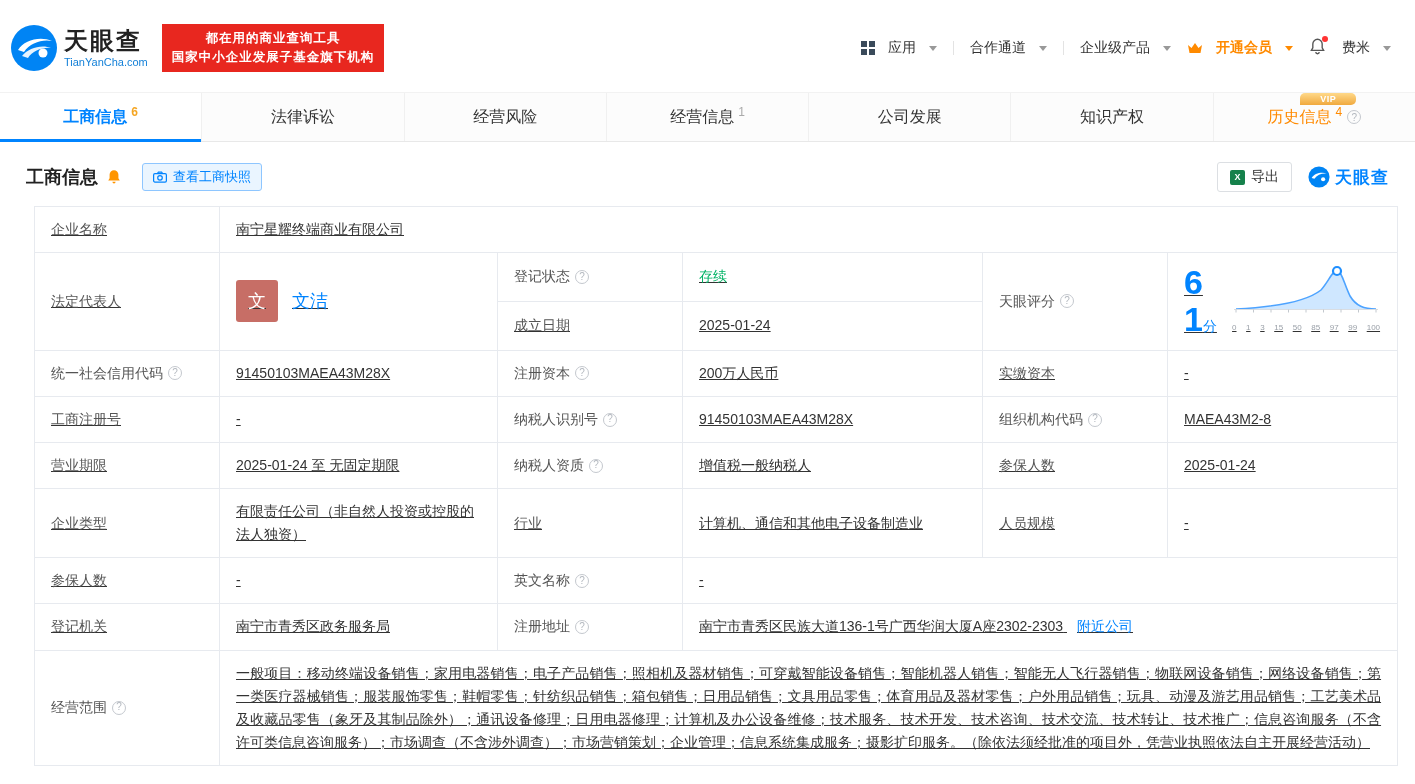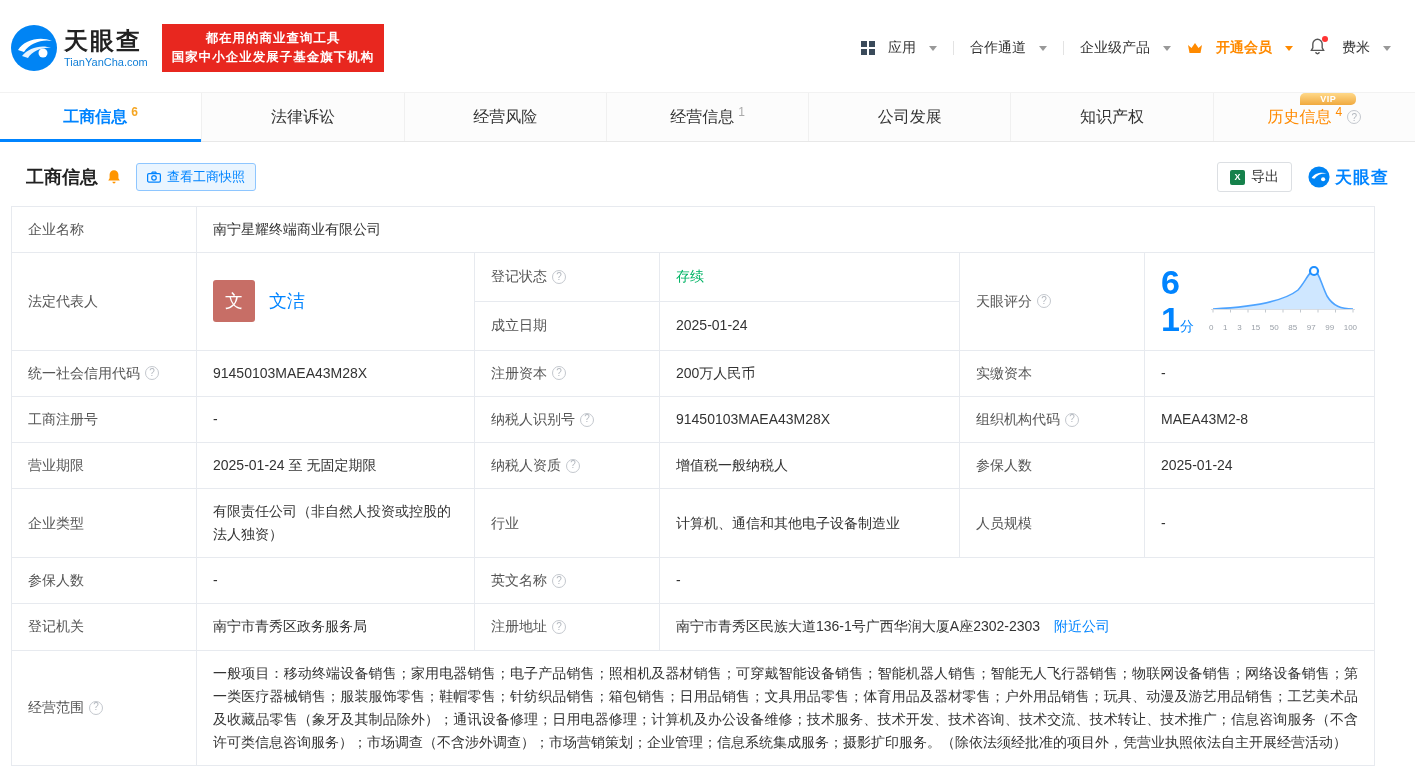--- a/index.html
+++ b/index.html
@@ -50,32 +50,32 @@
   .tab.history { color:#ff8a00; }
   .tab.history .count { color:#ff8a00; }
   .tab-label-wrap { position:relative; display:flex; align-items:center; }
   .vip-badge { position:absolute; top:-14px; right:-14px; background:linear-gradient(180deg,#ffd98a,#f0a93e);
        color:#fff; font-size:9px; font-weight:700; padding:1px 20px; border-radius:5px 5px 5px 0; letter-spacing:.5px; }
 
   
   .section-bar { display:flex; align-items:center; padding:20px 26px 14px 26px; }
   .section-title { font-size:18px; font-weight:700; color:#222; }
   .bell-icon { margin-left:8px; display:flex; }
-  .snapshot-btn { margin-left:14px; display:flex; align-items:center; gap:6px; background:#eaf5ff;
+  .snapshot-btn { margin-left:20px; display:flex; align-items:center; gap:6px; background:#eaf5ff;
       border:1px solid #8ec6ff; color:#0084ff; font-size:13px; padding:4px 10px; border-radius:3px; cursor:pointer; font-family:inherit; }
   .sec-right { margin-left:auto; display:flex; align-items:center; gap:16px; }
   .export-btn { display:flex; align-items:center; gap:6px; border:1px solid #dcdfe3; background:#fff;
       font-size:14px; color:#333; padding:5px 12px; border-radius:3px; cursor:pointer; font-family:inherit; }
   .xls-icon { width:15px; height:15px; background:#15814b; border-radius:2px; color:#fff; font-size:9px;
       font-weight:700; display:flex; align-items:center; justify-content:center; }
   .xls-icon::after { content:"X"; }
   .brand-mini { display:flex; align-items:center; gap:5px; color:#0084ff; font-weight:700; font-size:17px; letter-spacing:1px; }
 
   
-  .info-table { width:1363px; margin:0 26px 14px 11px; border-collapse:collapse; table-layout:fixed; font-size:14px; }
+  .info-table { width:1363px; margin:0 26px 14px 34px; border-collapse:collapse; table-layout:fixed; font-size:14px;text-decoration:underline; }
   .info-table td { border:1px solid #e7eaef; padding:11px 16px; line-height:1.65; vertical-align:middle; word-break:break-all; }
   td.lbl { color:#555; }
   td.val { color:#333; }
   .q-icon { display:inline-flex; width:14px; height:14px; border:1px solid #c4c8ce; border-radius:50%;
       color:#b3b8bf; font-size:10px; align-items:center; justify-content:center; margin-left:5px;
       vertical-align:1px; cursor:pointer; flex:0 0 14px; }
   .q-icon::after { content:"?"; }
   .lbl-flex { display:inline-flex; align-items:center; }
   .green { color:#00b365; }
   a.blue-link { color:#0084ff; text-decoration:none; cursor:pointer; }

